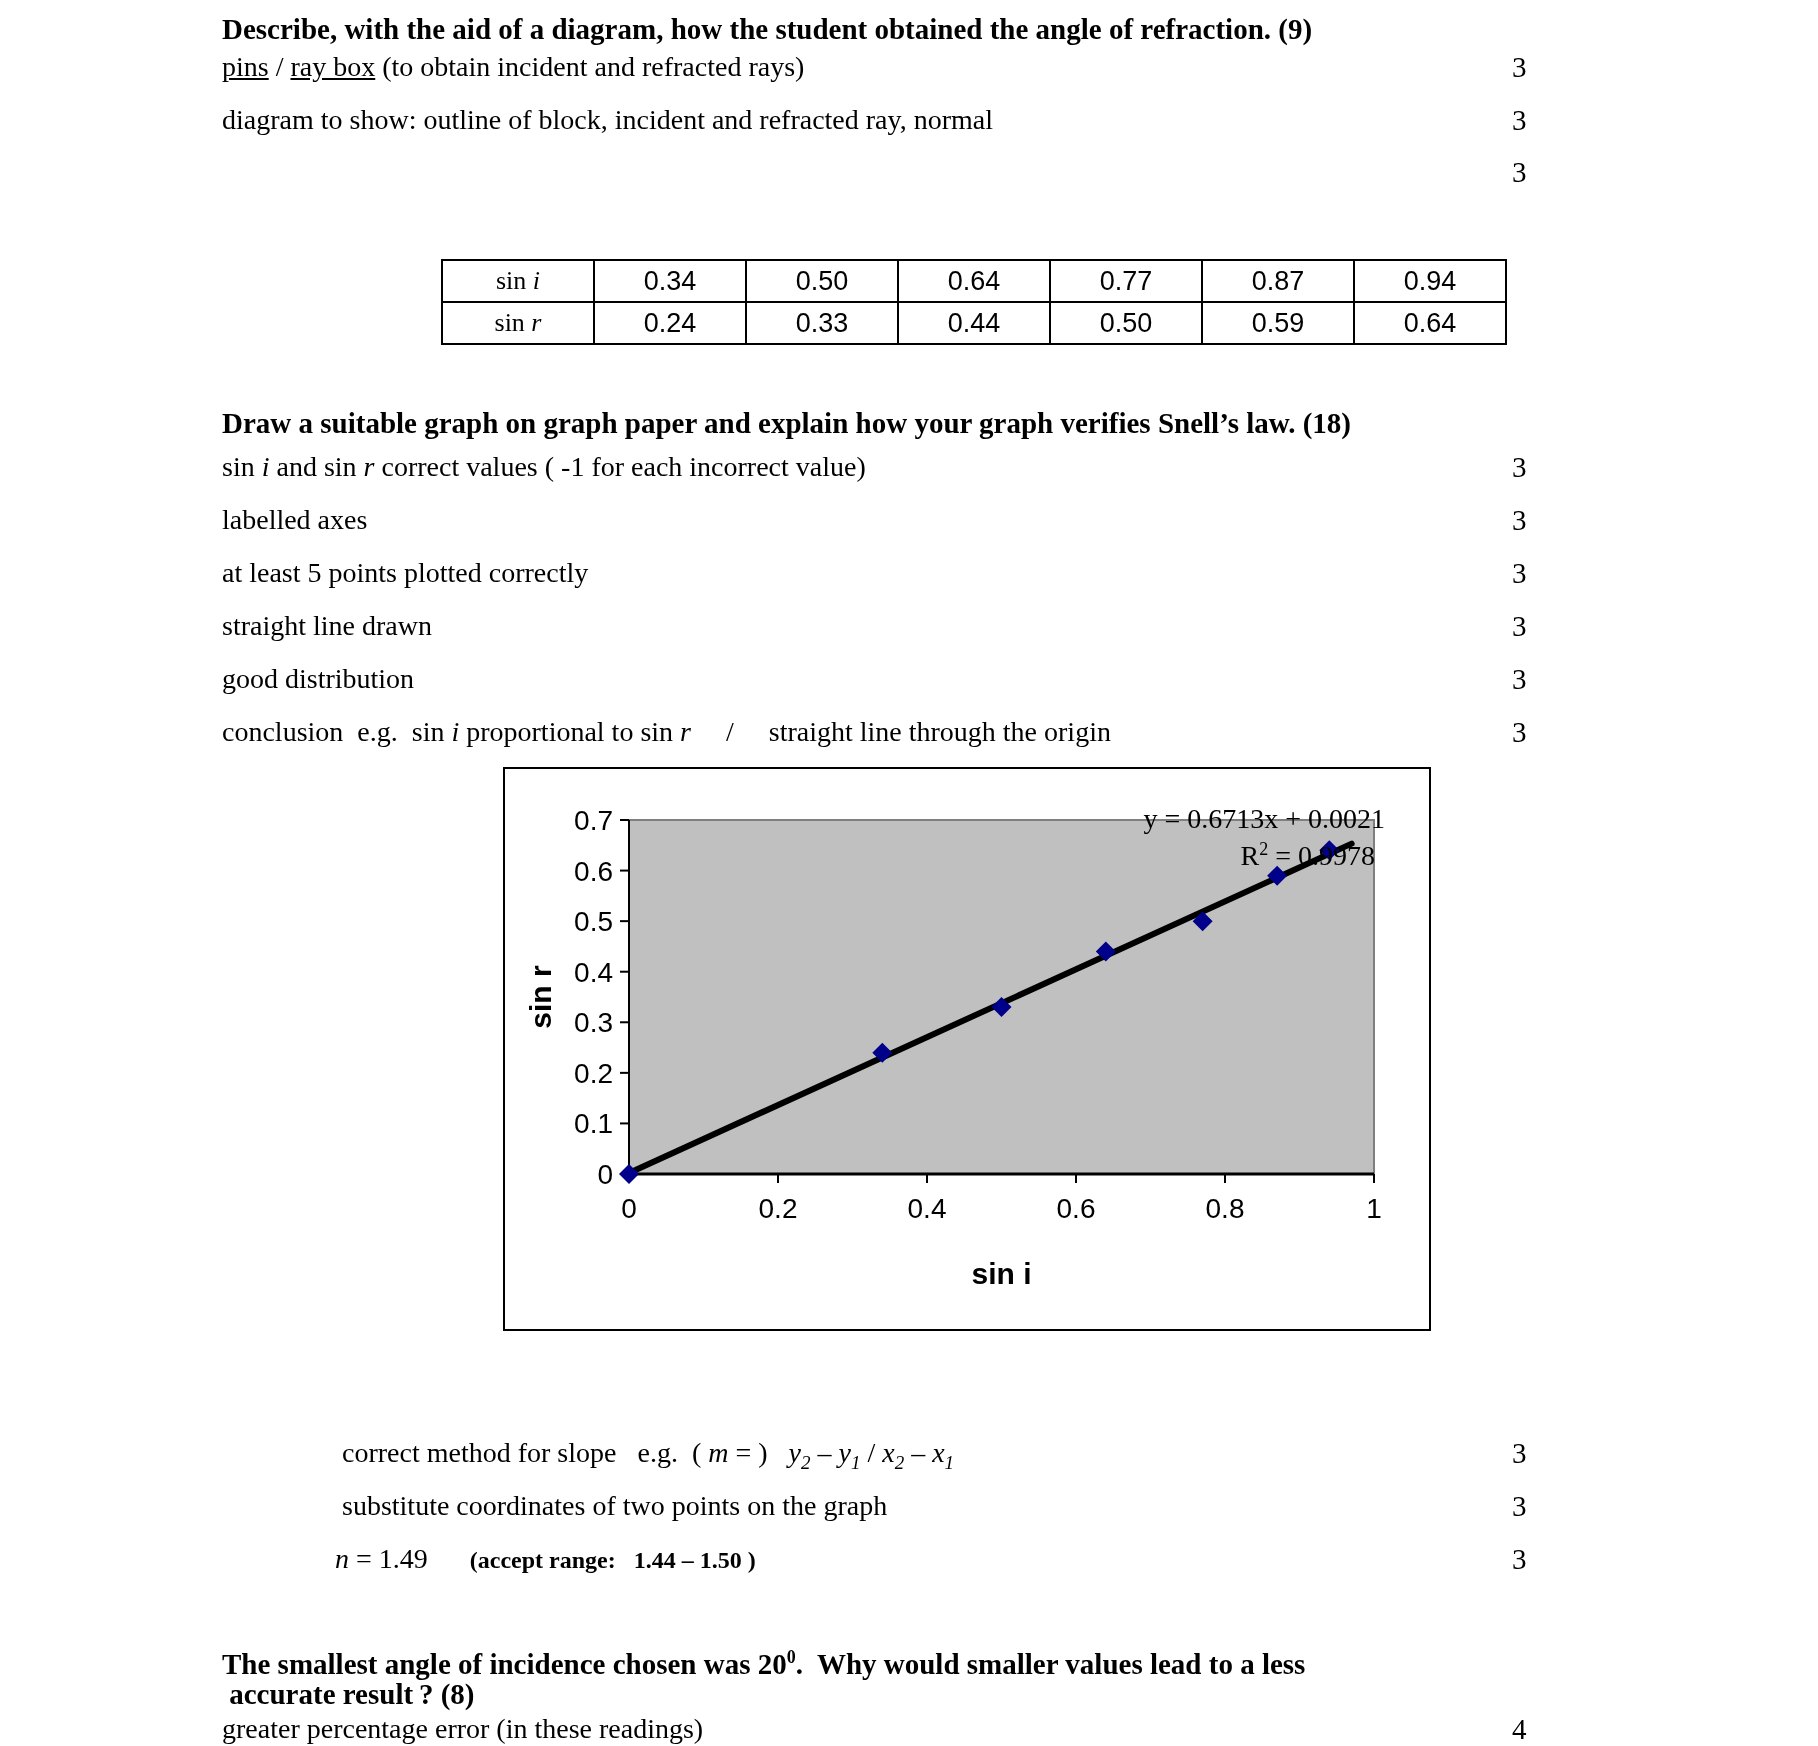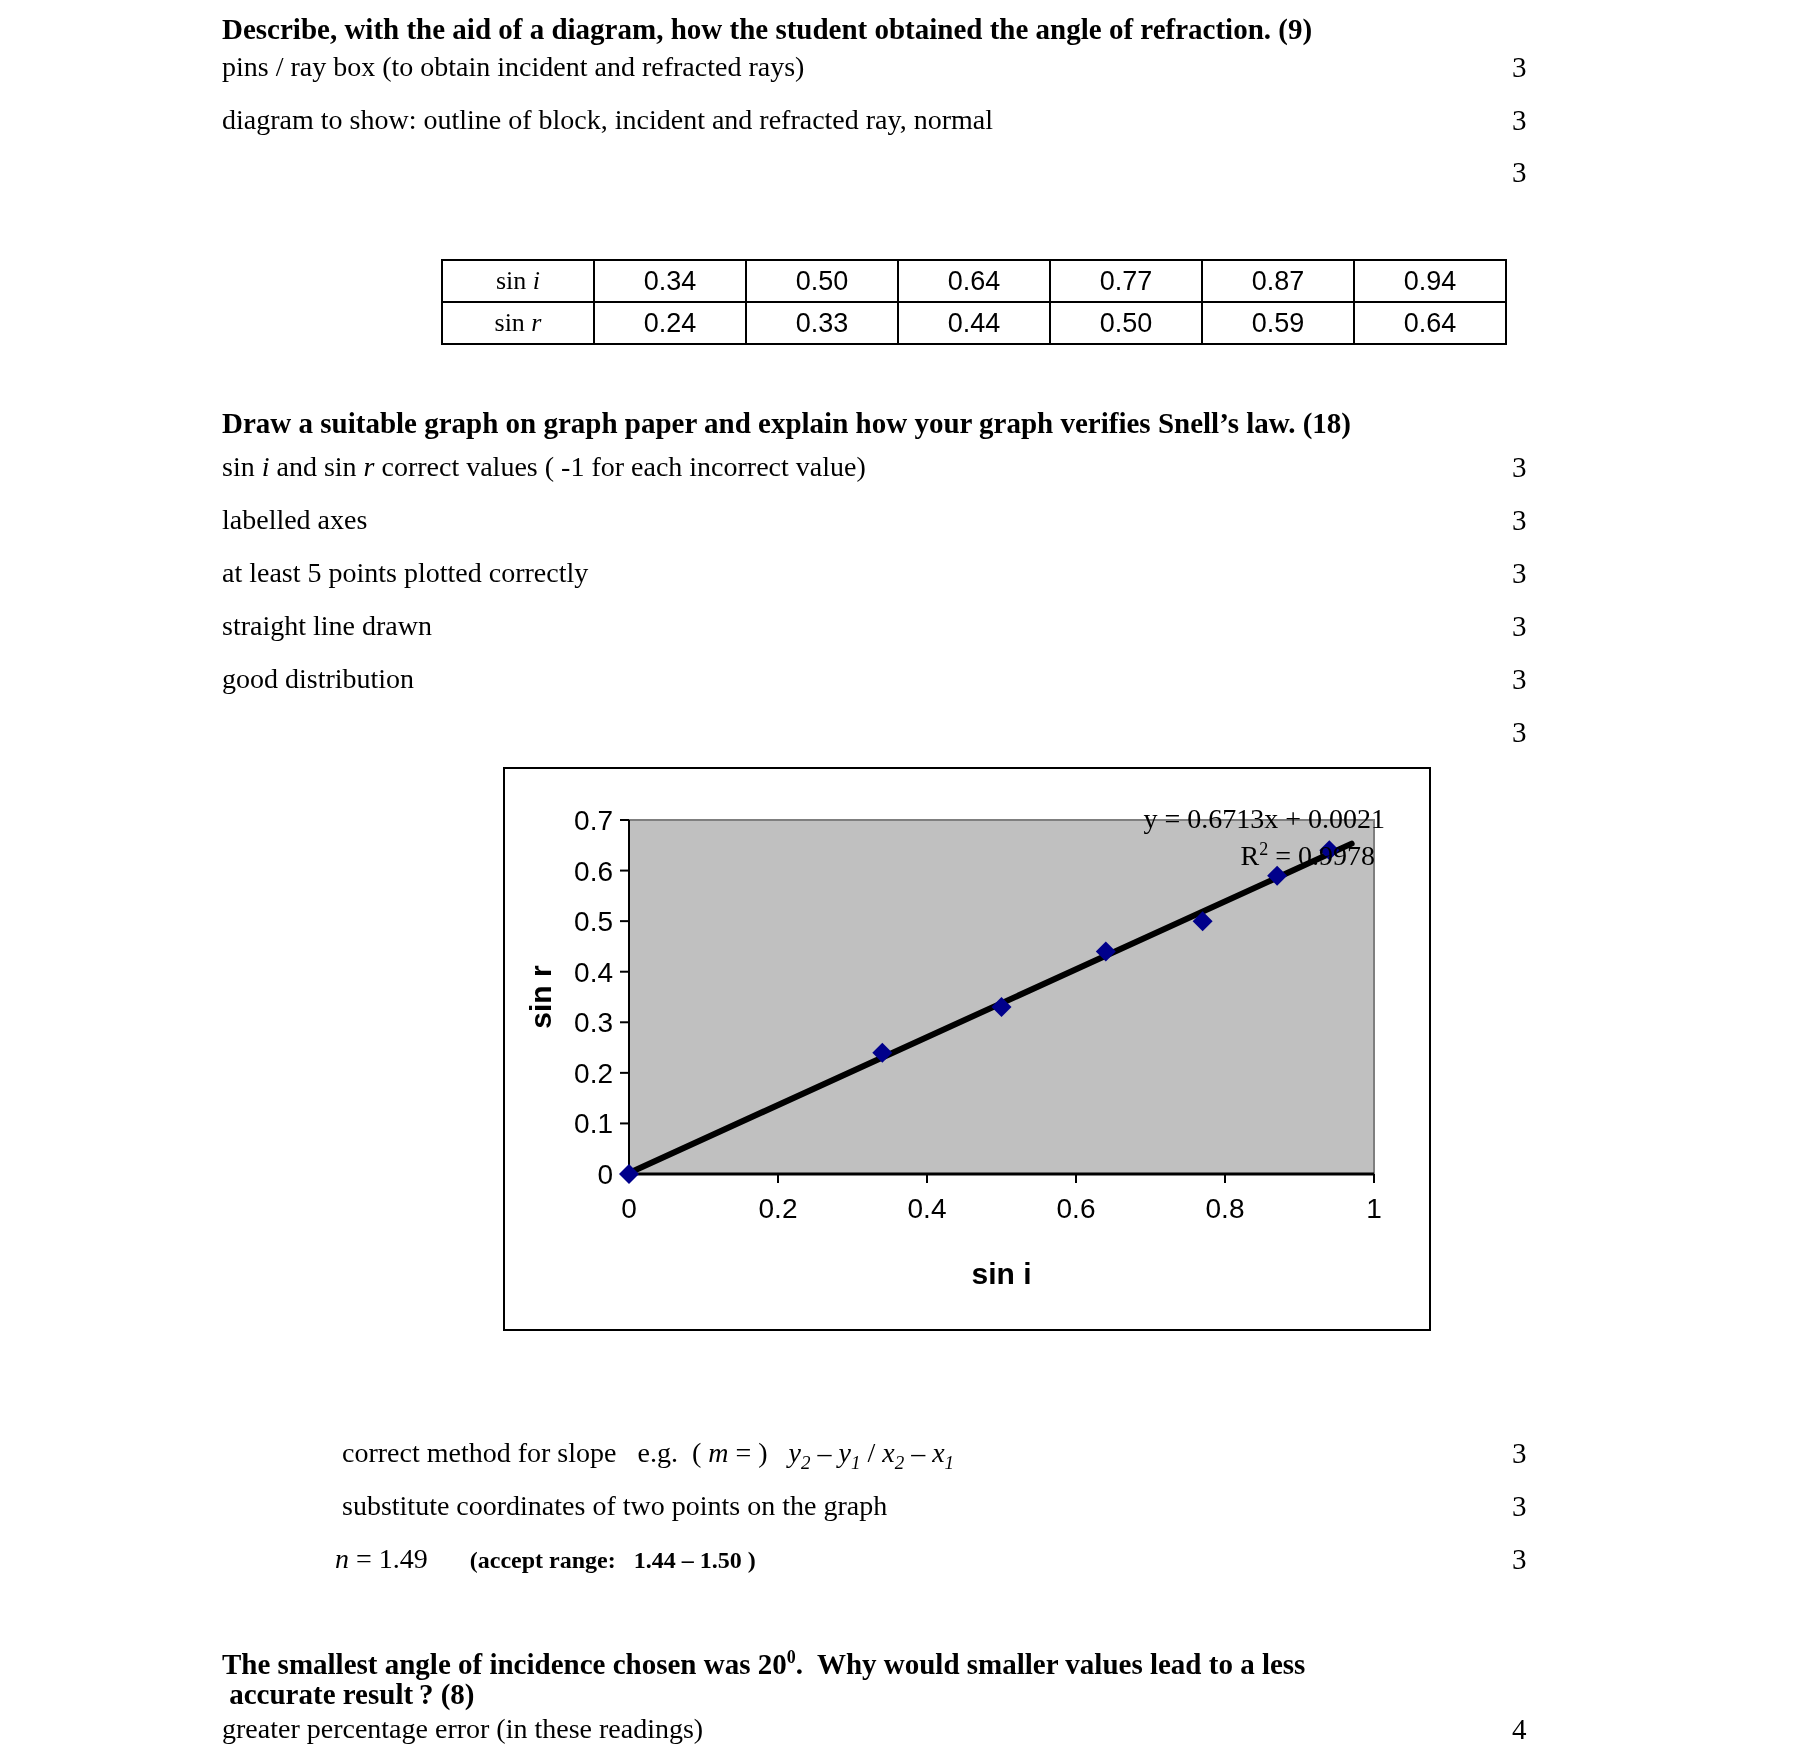--- a/index.html
+++ b/index.html
@@ -3,21 +3,21 @@
 <meta charset="utf-8">
 <style>
   html,body { margin:0; padding:0; background:#fff; }
   .page {
     position:relative; width:1818px; height:1746px; background:#ffffff;
     font-family:"Liberation Serif", serif; color:#000; overflow:hidden;
   }
   .line { position:absolute; left:222px; font-size:28px; line-height:34px; white-space:pre-wrap; }
   .heading { font-weight:bold; font-size:29px; }
   .mark { position:absolute; left:1512px; font-size:29px; line-height:34px; }
-  .u  { }
+  .u  { text-decoration:underline; }
   .it { font-style:italic; }
   .sb { vertical-align:sub; font-size:19px; font-style:italic; }
   .sp { vertical-align:super; font-size:18px; font-weight:bold; }
   .accept { font-weight:bold; font-size:24px; }
   .indent { left:342px; }
 
   table.data {
     position:absolute; left:441px; top:259px; border-collapse:collapse;
     table-layout:fixed; width:1050px;
   }
@@ -88,20 +88,21 @@
 
   <div class="line" style="top:556px">at least 5 points plotted correctly</div>
   <div class="mark" style="top:556px">3</div>
 
   <div class="line" style="top:609px">straight line drawn</div>
   <div class="mark" style="top:609px">3</div>
 
   <div class="line" style="top:662px">good distribution</div>
   <div class="mark" style="top:662px">3</div>
 
+  <div class="line" style="top:715px"><span>conclusion  e.g.  sin </span><span class="it">i</span><span> proportional to sin </span><span class="it">r</span><span>     /     straight line through the origin</span></div>
   <div class="mark" style="top:715px">3</div>
 
   <div class="chartbox">
     <svg id="chart-svg" width="920" height="556" viewBox="0 0 920 556">
         <rect x="124" y="51" width="745" height="354" fill="#c0c0c0" stroke="#7f7f7f" stroke-width="2"></rect>
         <line x1="115" y1="405" x2="124" y2="405" stroke="#000" stroke-width="2"></line>
         <text x="108" y="415" text-anchor="end" font-size="28" font-family="&quot;Liberation Sans&quot;, sans-serif" fill="#000">0</text>
         <line x1="115" y1="354.42857142857144" x2="124" y2="354.42857142857144" stroke="#000" stroke-width="2"></line>
         <text x="108" y="364.42857142857144" text-anchor="end" font-size="28" font-family="&quot;Liberation Sans&quot;, sans-serif" fill="#000">0.1</text>
         <line x1="115" y1="303.85714285714283" x2="124" y2="303.85714285714283" stroke="#000" stroke-width="2"></line>

